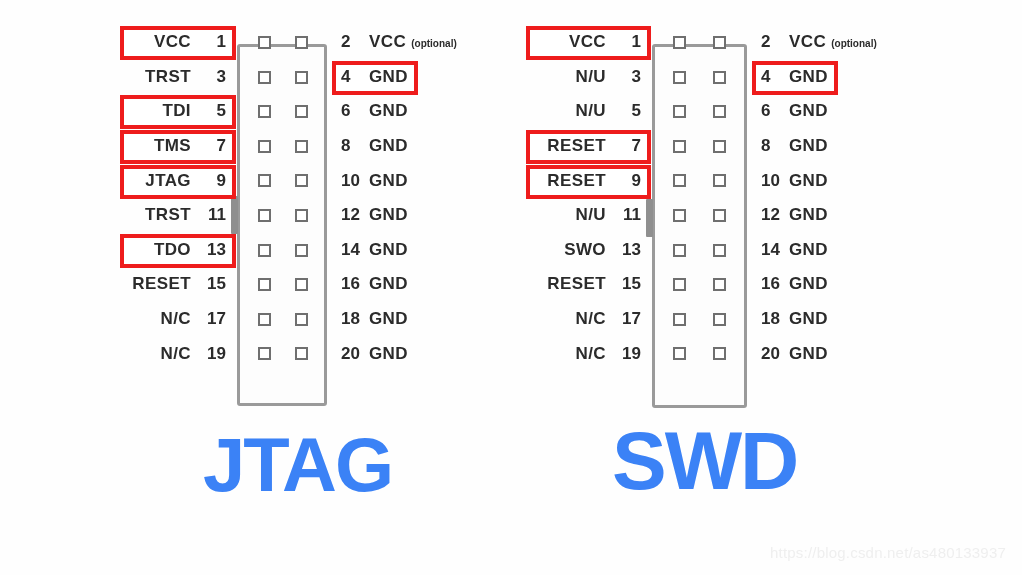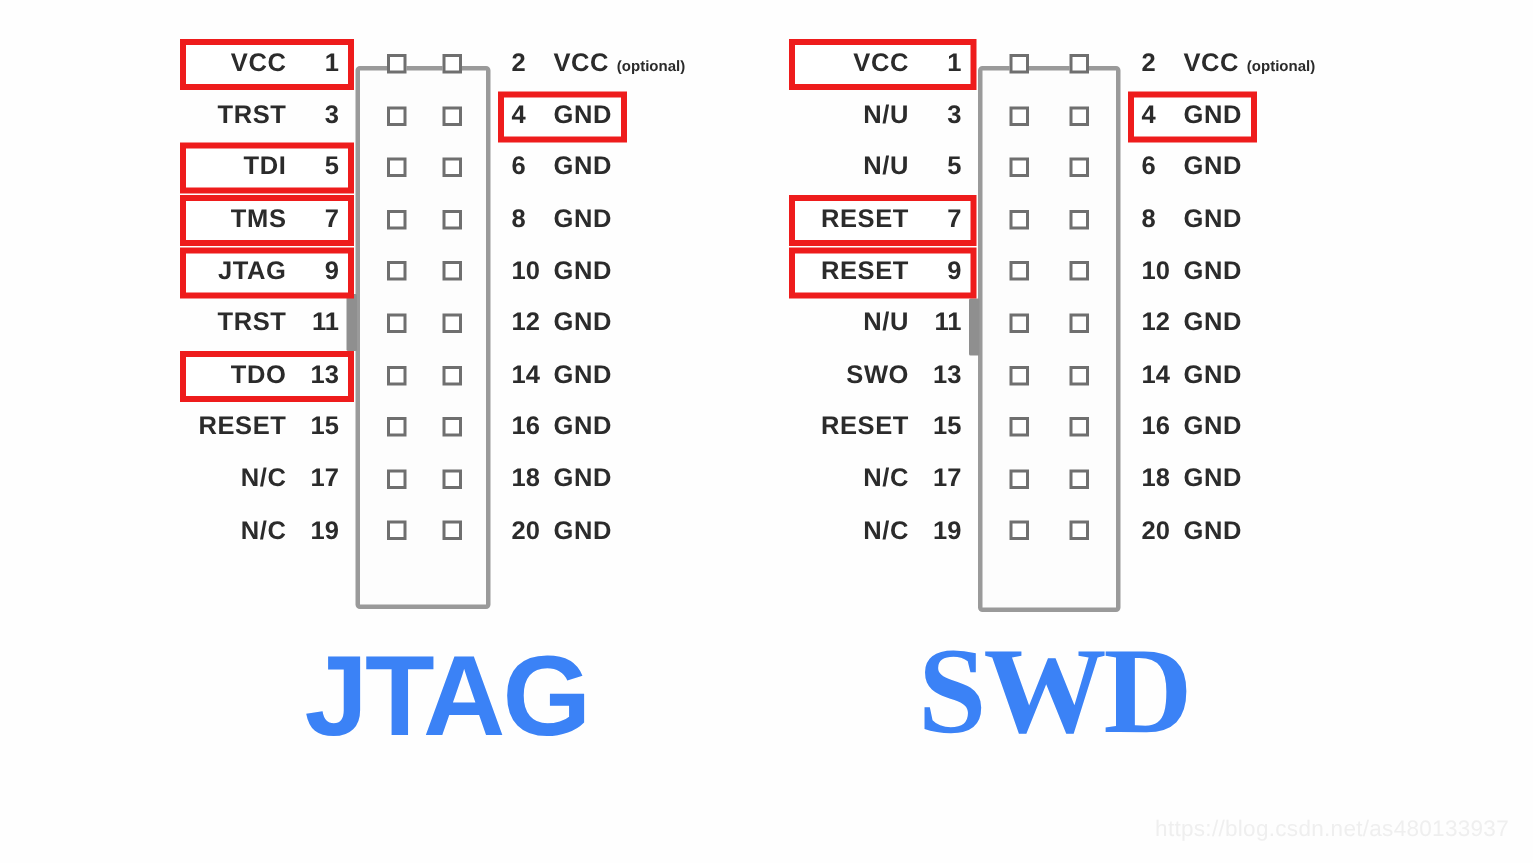--- a/index.html
+++ b/index.html
@@ -159,21 +159,21 @@
   .caption {
     position: absolute;
     font-family: "Liberation Sans", sans-serif;
     font-weight: bold;
     font-size: 76px;
     color: #3b82f6;
     letter-spacing: -2px;
     line-height: 1;
   }
   .caption.jtag { left: 203px; top: 427px; }
-  .caption.swd  { left: 612px; top: 420px; font-size: 82px; font-family: Liberation Serif, serif; }
+  .caption.swd  { left: 612px; top: 420px; font-size: 82px; }
 
   
   .watermark {
     position: absolute;
     right: 16px;
     bottom: 14px;
     font-size: 15px;
     color: #efefef;
     font-family: "Liberation Sans", sans-serif;
     letter-spacing: 0.2px;

